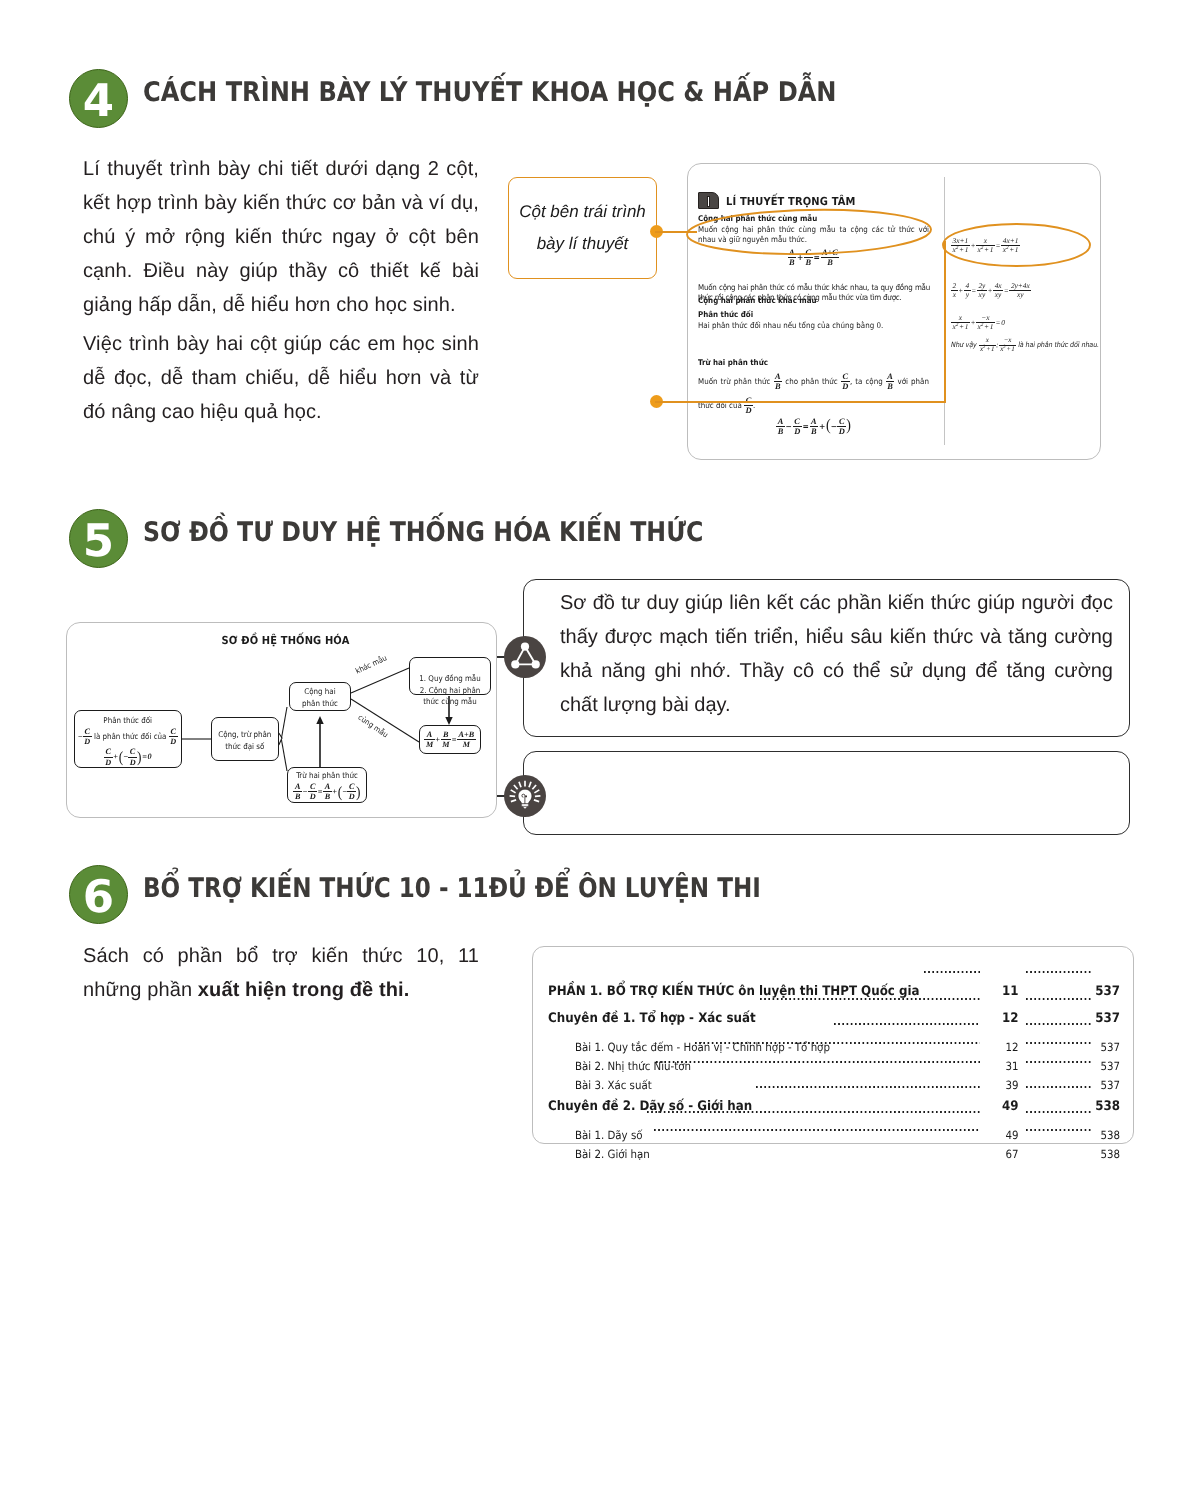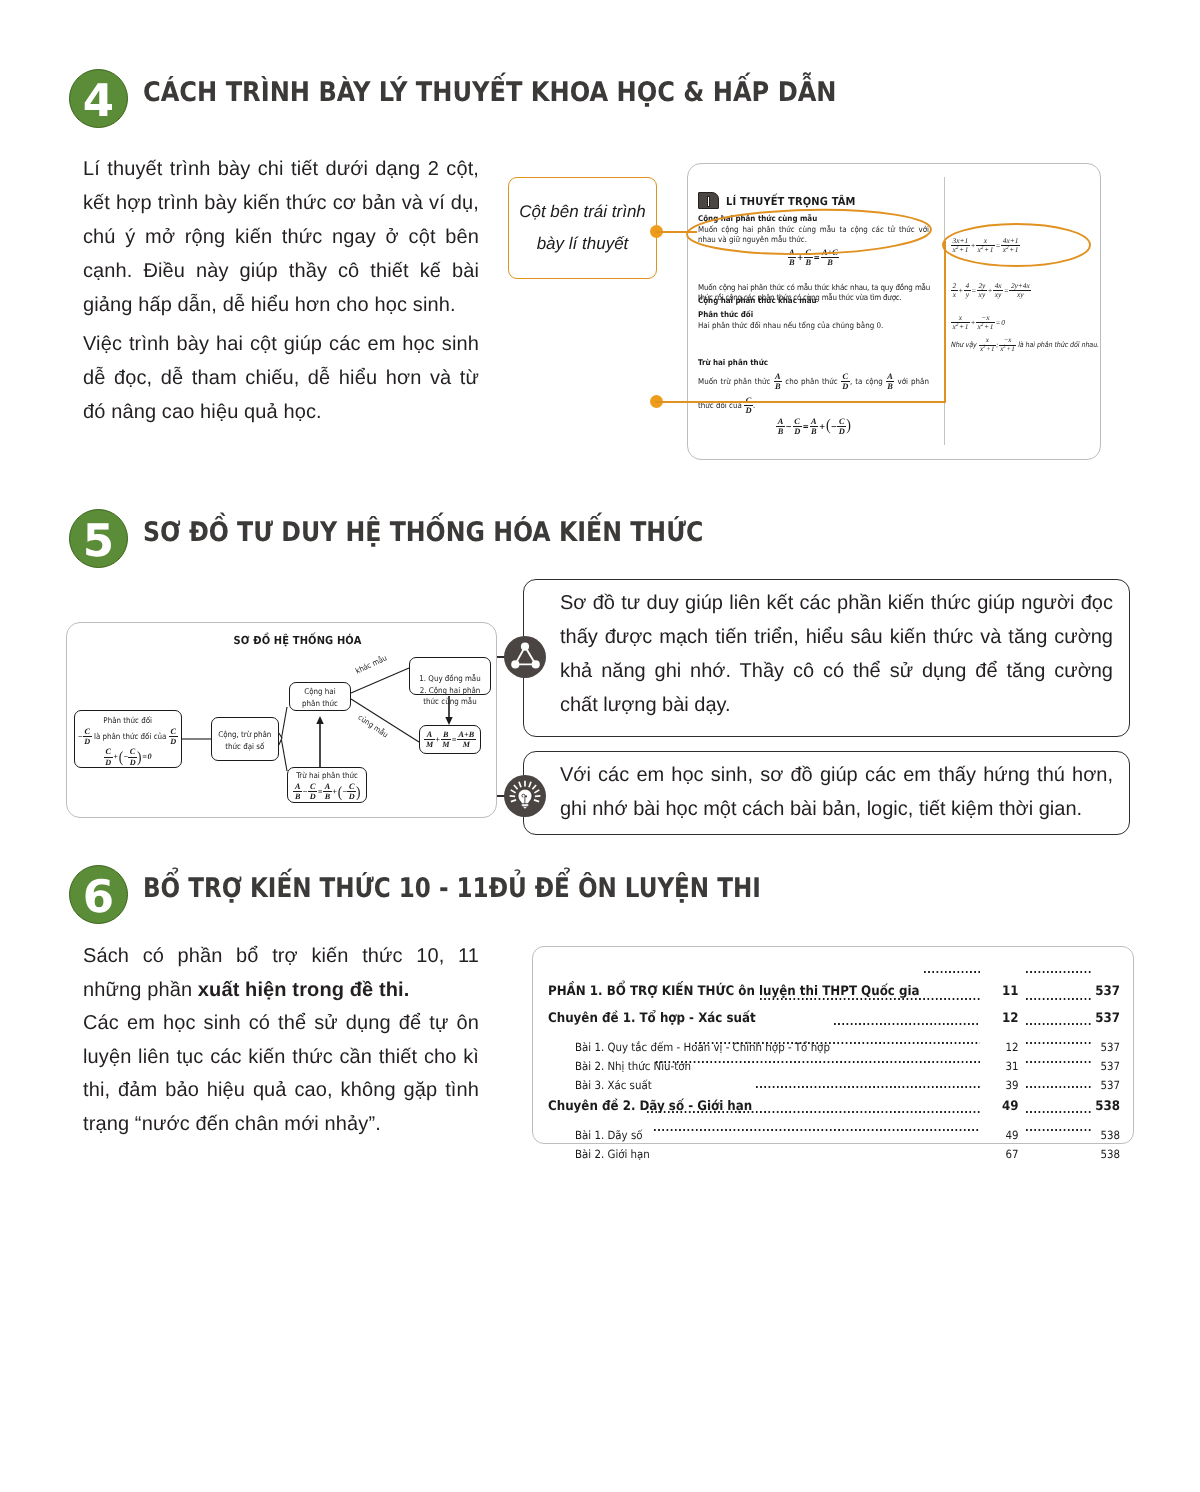--- a/index.html
+++ b/index.html
@@ -167,21 +167,21 @@
 </svg>
 
 <div class="sec-num" style="left:69px; top:509px;">5</div>
 <div class="sec-title" style="left:143px; top:517px; transform:scaleX(0.974); transform-origin:left center;">SƠ ĐỒ TƯ DUY HỆ THỐNG HÓA KIẾN THỨC</div>
 
 <div style="position:absolute; left:497px; top:656px; width:28px; height:1.7px; background:#2e2e2e;"></div>
 <div style="position:absolute; left:497px; top:795px; width:28px; height:1.7px; background:#2e2e2e;"></div>
 
 <div class="panel" style="left:66px; top:622px; width:431px; height:196px;"></div>
 <div style="position:absolute; left:66px; top:622px; width:431px; height:196px;">
-  <div style="position:absolute; left:16px; top:12px; width:431px; text-align:center; font-family:'DejaVu Sans Condensed',sans-serif; font-weight:bold; font-size:11px; letter-spacing:0.15px; color:#1b1b1b;">SƠ ĐỒ HỆ THỐNG HÓA</div>
+  <div style="position:absolute; left:4px; top:12px; width:431px; text-align:center; font-family:'DejaVu Sans Condensed',sans-serif; font-weight:bold; font-size:11px; letter-spacing:0.15px; color:#1b1b1b;">SƠ ĐỒ HỆ THỐNG HÓA</div>
   <svg style="position:absolute; left:0; top:0; width:431px; height:196px;" viewBox="0 0 431 196">
     <path d="M116 117 L145 117" stroke="#1b1b1b" stroke-width="1.1" fill="none"></path>
     <path d="M212.8 111 L216 116 L212.8 123" stroke="#1b1b1b" stroke-width="1.1" fill="none"></path>
     <path d="M215.5 116 L221 85" stroke="#1b1b1b" stroke-width="1.1" fill="none"></path>
     <path d="M215.5 118 L221 149" stroke="#1b1b1b" stroke-width="1.1" fill="none"></path>
     <path d="M285 71 L343 46" stroke="#1b1b1b" stroke-width="1.1" fill="none"></path>
     <path d="M285 77 L353 120" stroke="#1b1b1b" stroke-width="1.1" fill="none"></path>
     <path d="M383 74 L383 96" stroke="#1b1b1b" stroke-width="1.6" fill="none"></path>
     <path d="M379.3 95 L383 103 L386.7 95 Z" fill="#1b1b1b"></path>
     <path d="M254 145 L254 101" stroke="#1b1b1b" stroke-width="1.6" fill="none"></path>
@@ -213,21 +213,20 @@
       </div>
   <div class="mnode" style="left:353px; top:103px; width:62px; height:29px;">
         <span style="white-space:nowrap;"><span class="frac" style="font-size:8.2px;"><span class="n"><i>A</i></span><span class="d"><i>M</i></span></span><span class="eqn"> <span>+</span> </span><span class="frac" style="font-size:8.2px;"><span class="n"><i>B</i></span><span class="d"><i>M</i></span></span><span class="eqn"> <span>=</span> </span><span class="frac" style="font-size:8.2px;"><span class="n"><span>A+B</span></span><span class="d"><i>M</i></span></span></span>
       </div>
 </div>
 
 <div class="gcall" style="left:523px; top:579px; width:607px; height:158px;"></div>
 <div class="tx5" style="left:560px; top:586px; width:553px;">Sơ đồ tư duy giúp liên kết các phần kiến thức giúp người đọc thấy được mạch tiến triển, hiểu sâu kiến thức và tăng cường khả năng ghi nhớ. Thầy cô có thể sử dụng để tăng cường chất lượng bài dạy.</div>
 
 <div class="gcall" style="left:523px; top:751px; width:607px; height:84px;"></div>
-<div class="tx5" style="left:560px; top:758px; width:553px;">Với các em học sinh, sơ đồ giúp các em thấy hứng thú hơn, ghi nhớ bài học một cách bài bản, logic, tiết kiệm thời gian.</div>
 
 <div class="dcirc" style="left:504px; top:636px;">
   <svg viewBox="0 0 42 42" style="width:42px;height:42px;">
     <path d="M21 10.6 L11.3 28.4 L31.7 28.4 Z" fill="none" stroke="#ffffff" stroke-width="1.9" stroke-linejoin="round"></path>
     <circle cx="21" cy="10.6" r="4.1" fill="#ffffff"></circle>
     <circle cx="11.3" cy="28.4" r="4.1" fill="#ffffff"></circle>
     <circle cx="31.7" cy="28.4" r="4.1" fill="#ffffff"></circle>
   </svg>
 </div>
 <div class="dcirc" style="left:504px; top:775px;">
@@ -252,21 +251,20 @@
     <path d="M20.9 20.7 a1.5 1.5 0 1 0 -1.5 1.5" stroke="#3a3432" stroke-width="0.9" fill="none"></path>
     <path d="M21.1 20.6 h1.9 v1.6 h-1.9 z" fill="#3a3432"></path>
   </svg>
 </div>
 
 <div class="sec-num" style="left:69px; top:865px;">6</div>
 <div class="sec-title" style="left:143px; top:873px; transform:scaleX(0.95); transform-origin:left center;">BỔ TRỢ KIẾN THỨC 10 - 11ĐỦ ĐỂ ÔN LUYỆN THI</div>
 
 <div class="body-col" style="left:83px; top:940px; width:396px; line-height:33.6px;">
   <p><span>Sách có phần bổ trợ kiến thức 10, 11 những phần </span><span class="b">xuất hiện trong đề thi.</span></p>
-  <p>Các em học sinh có thể sử dụng để tự ôn luyện liên tục các kiến thức cần thiết cho kì thi, đảm bảo hiệu quả cao, không gặp tình trạng “nước đến chân mới nhảy”.</p>
 </div>
 
 <div class="panel" style="left:532px; top:946px; width:602px; height:198px; border-radius:12px;"></div>
 <div class="toc-rows" style="left:548px; top:959px; width:572px;">
   <div class="toc-row lv1">
     <span class="t"><b>PHẦN 1. BỔ TRỢ KIẾN THỨC</b><b class="t2"> ôn luyện thi THPT Quốc gia</b></span>
         <span class="dots"></span>
         <span class="p1">11</span>
         <span class="dots2"></span>
         <span class="p2">537</span>

